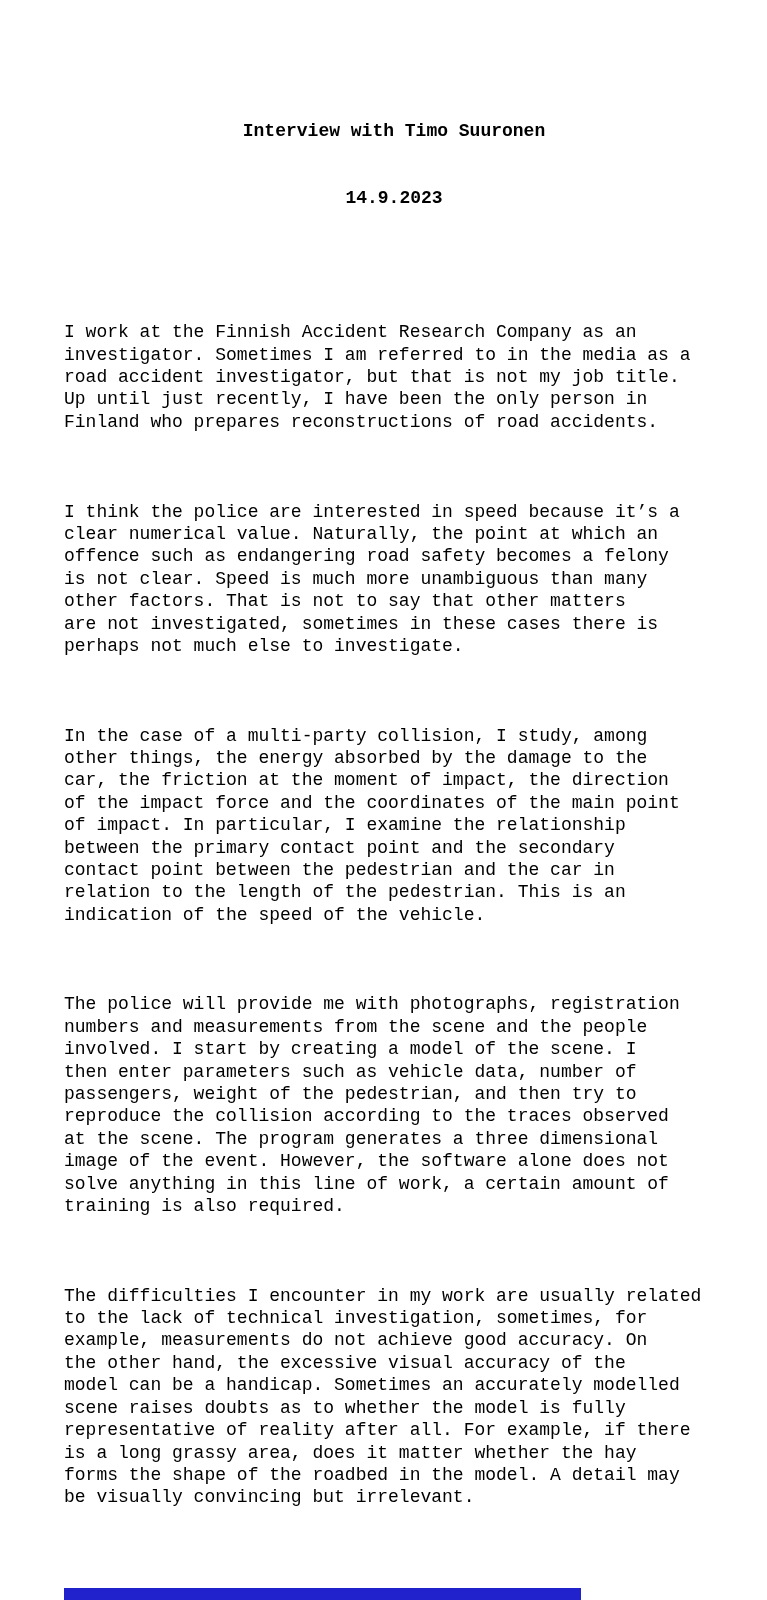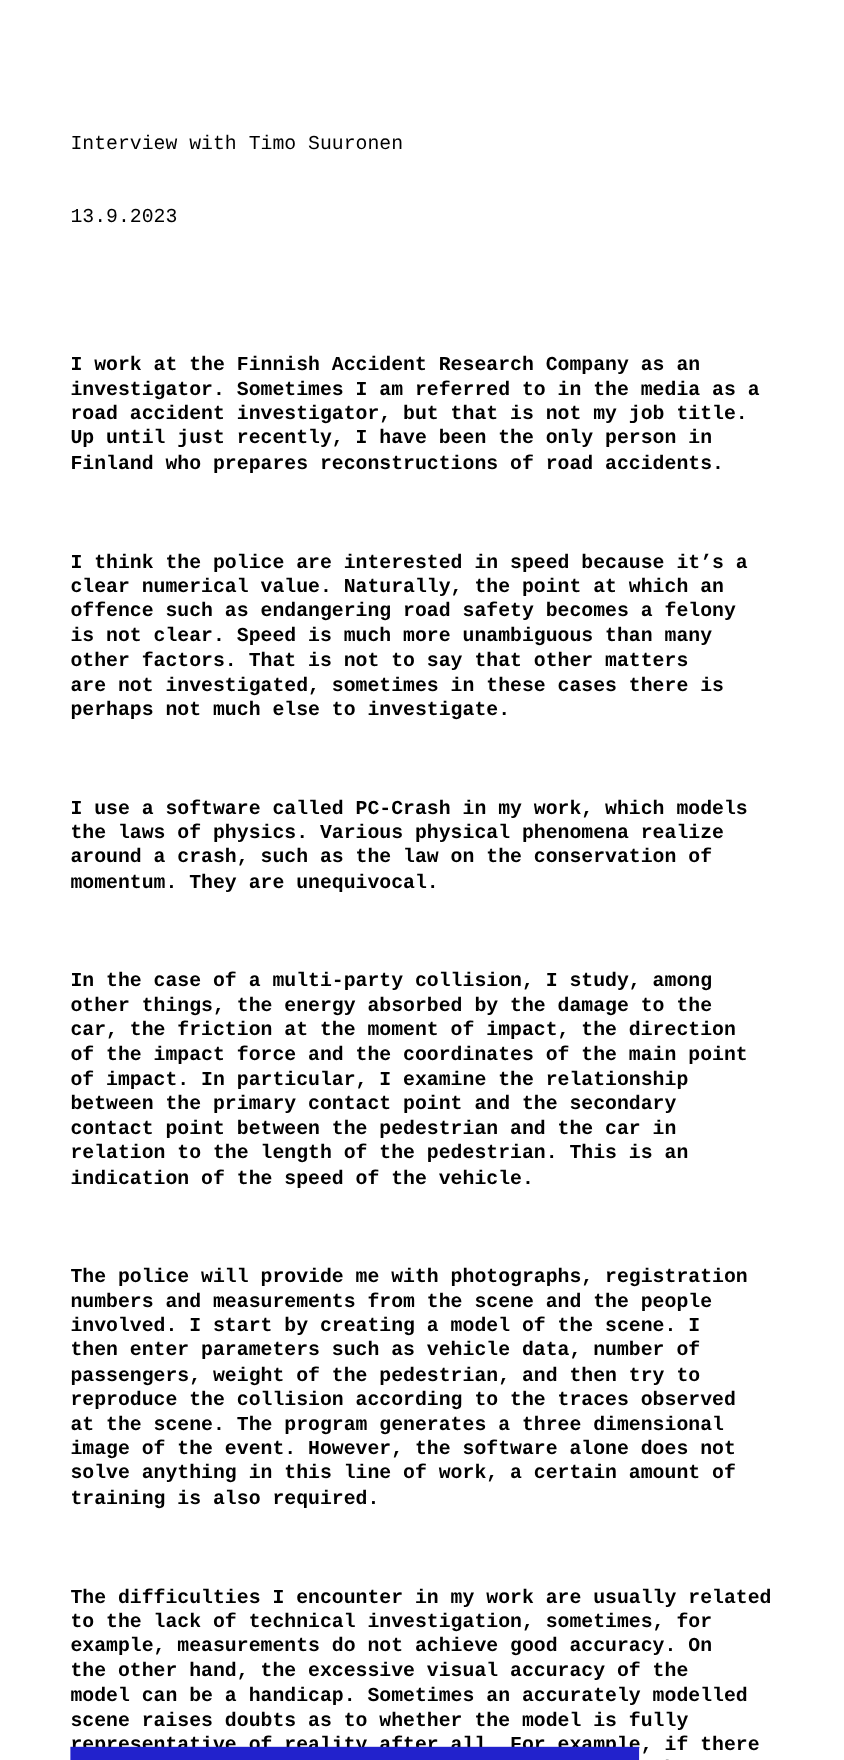--- a/index.html
+++ b/index.html
@@ -19,62 +19,58 @@
     position: absolute;
     top: 30px;
     left: 64px;
     width: 660px;
     font-size: 18px;
     line-height: 22.4px;
     white-space: pre-wrap;
   }
   .doc-header {
     margin: 0 0 22.4px 0;
-    font-weight: normal;
+    font-weight: bold;
+    text-align: center;
   }
   .doc-header .title,
   .doc-header .date {
     display: block;
   }
   p.para {
     margin: 0 0 22.4px 0;
-    font-weight: bold;
   }
   .bottom-bar {
     position: absolute;
     left: 64px;
     bottom: 0;
     width: 517px;
     height: 12px;
   }
 </style>
 </head>
 <body style="background: rgb(255, 255, 255); color: rgb(0, 0, 0);">
 
 <div class="doc">
   <div class="doc-header">
     <span class="title">Interview with Timo Suuronen</span>
-    <span class="date">13.9.2023</span>
+    <span class="date">14.9.2023</span>
   </div>
   <p class="para">I work at the Finnish Accident Research Company as an
 investigator. Sometimes I am referred to in the media as a
 road accident investigator, but that is not my job title.
 Up until just recently, I have been the only person in
 Finland who prepares reconstructions of road accidents.</p>
   <p class="para">I think the police are interested in speed because it’s a
 clear numerical value. Naturally, the point at which an
 offence such as endangering road safety becomes a felony
 is not clear. Speed is much more unambiguous than many
 other factors. That is not to say that other matters
 are not investigated, sometimes in these cases there is
 perhaps not much else to investigate.</p>
-  <p class="para">I use a software called PC-Crash in my work, which models
-the laws of physics. Various physical phenomena realize
-around a crash, such as the law on the conservation of
-momentum. They are unequivocal.</p>
   <p class="para">In the case of a multi-party collision, I study, among
 other things, the energy absorbed by the damage to the
 car, the friction at the moment of impact, the direction
 of the impact force and the coordinates of the main point
 of impact. In particular, I examine the relationship
 between the primary contact point and the secondary
 contact point between the pedestrian and the car in
 relation to the length of the pedestrian. This is an
 indication of the speed of the vehicle.</p>
   <p class="para">The police will provide me with photographs, registration

